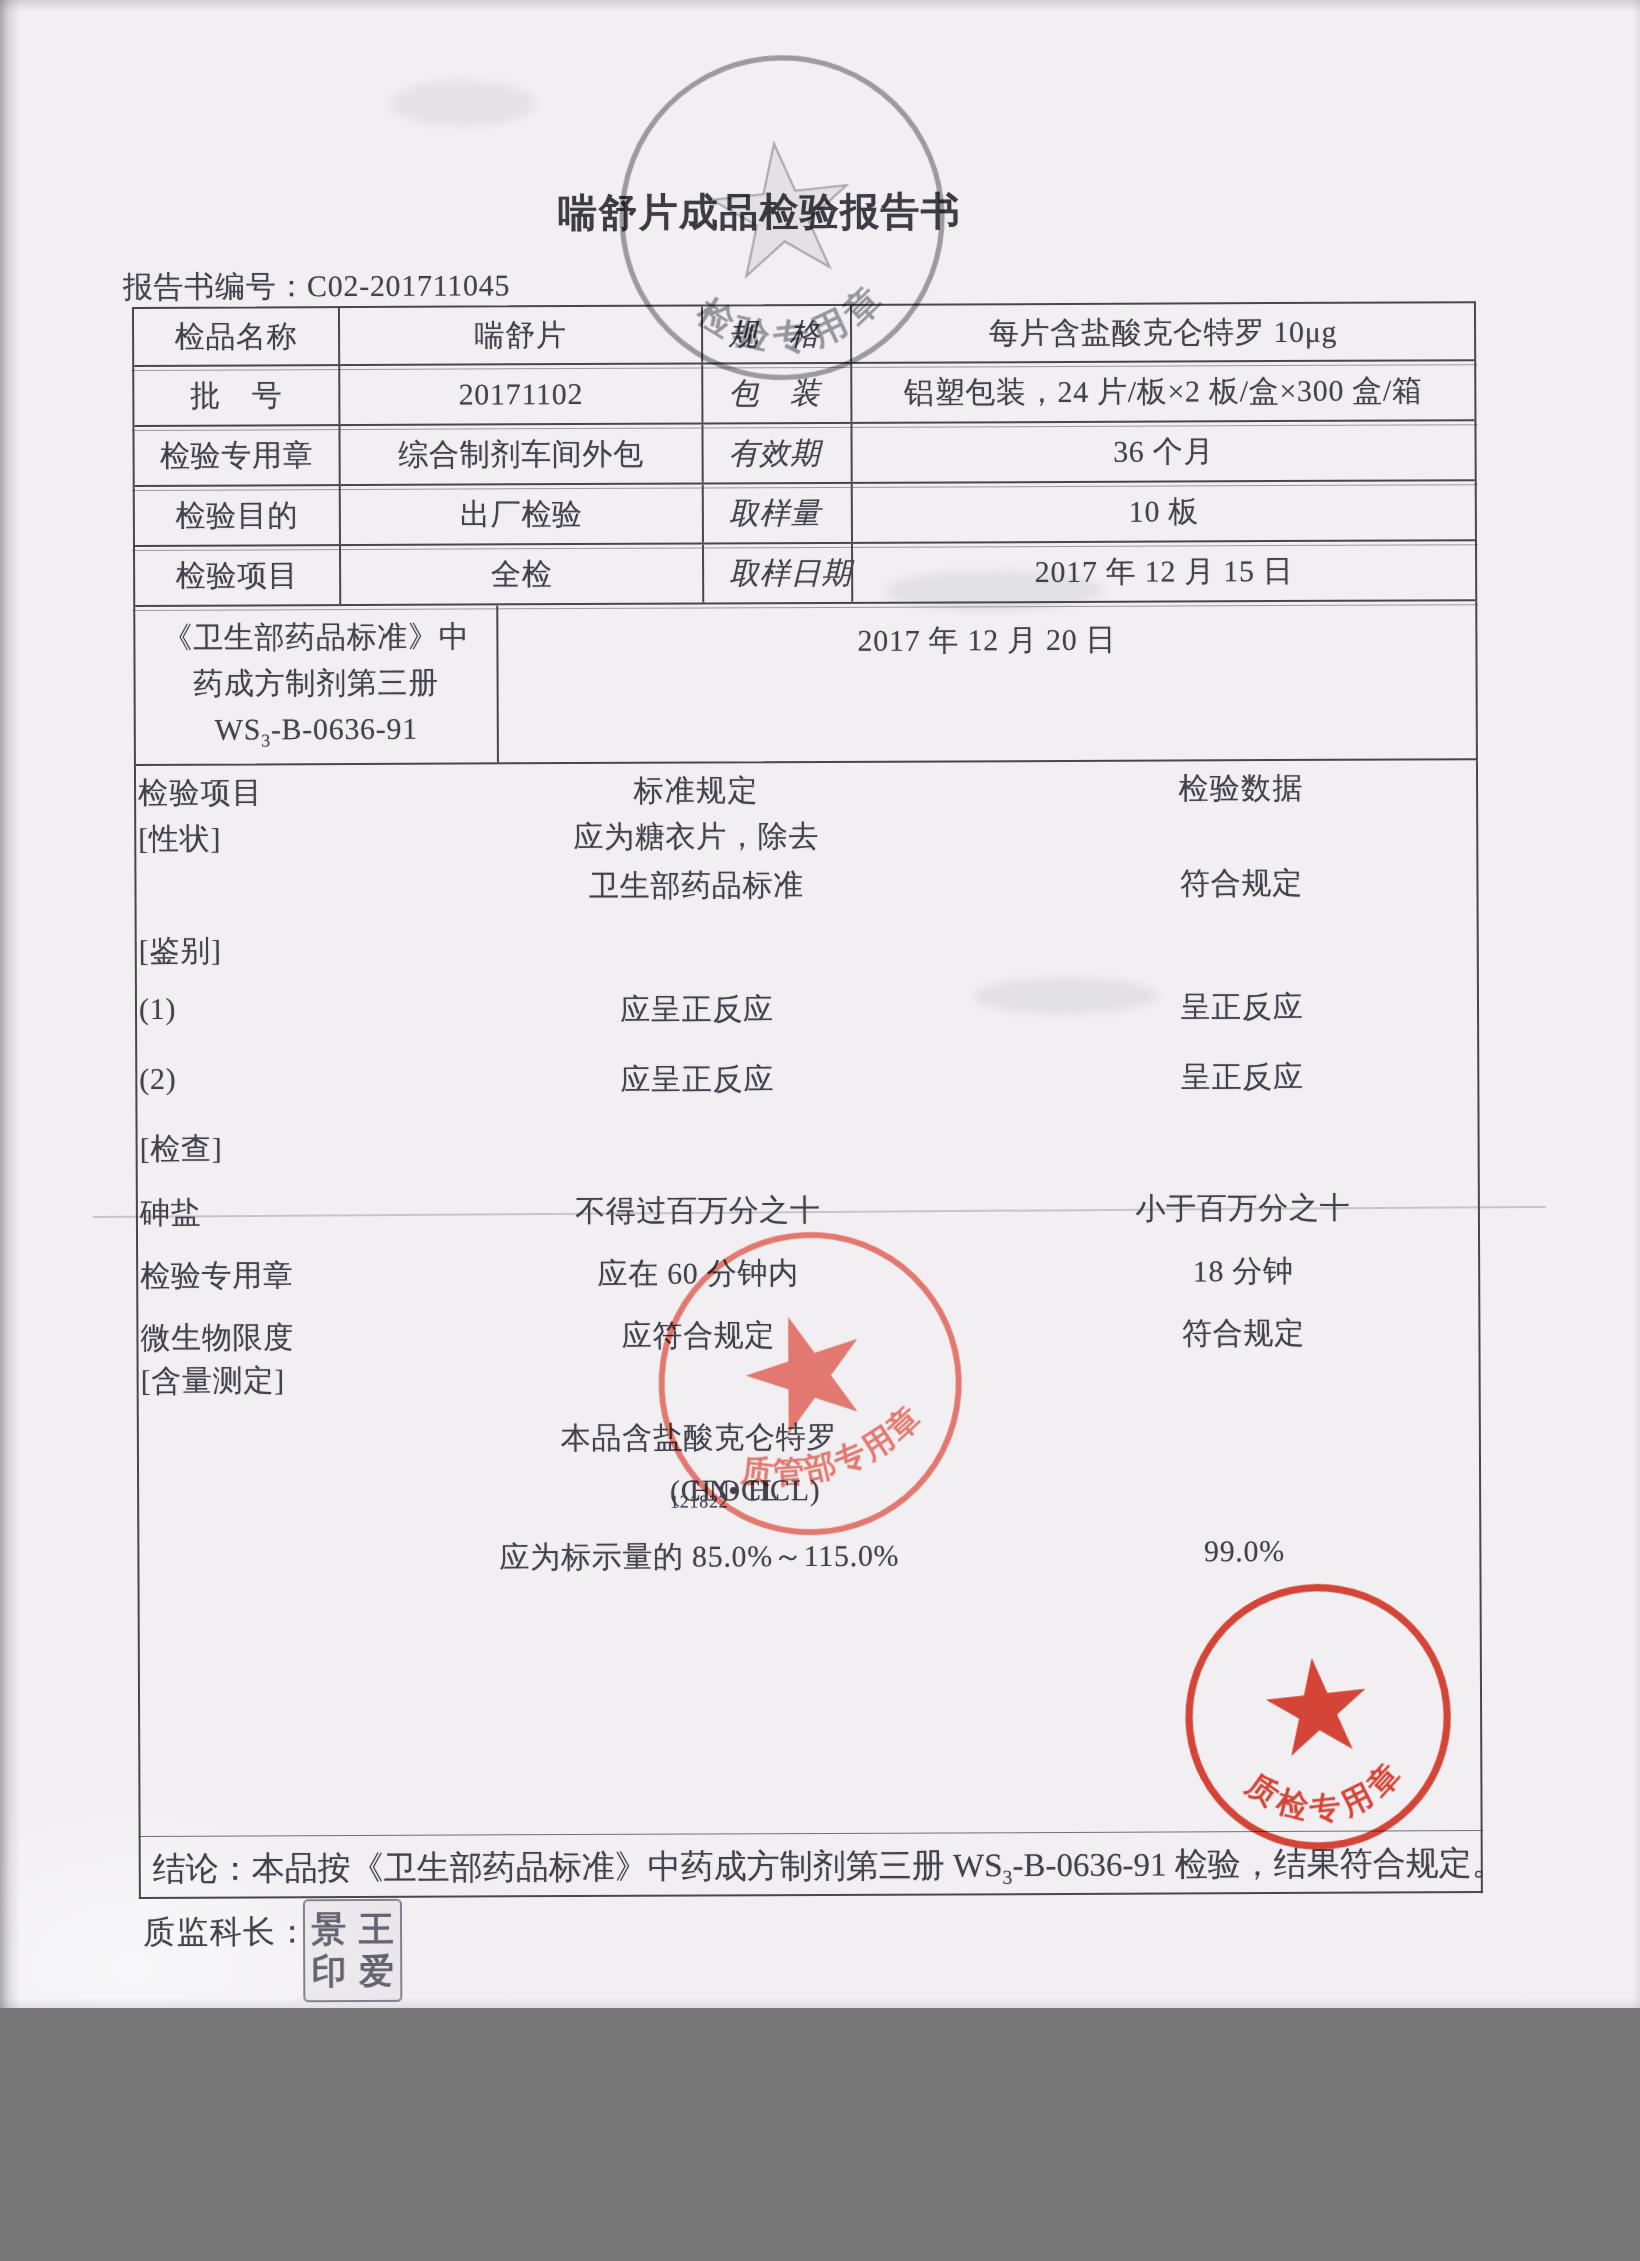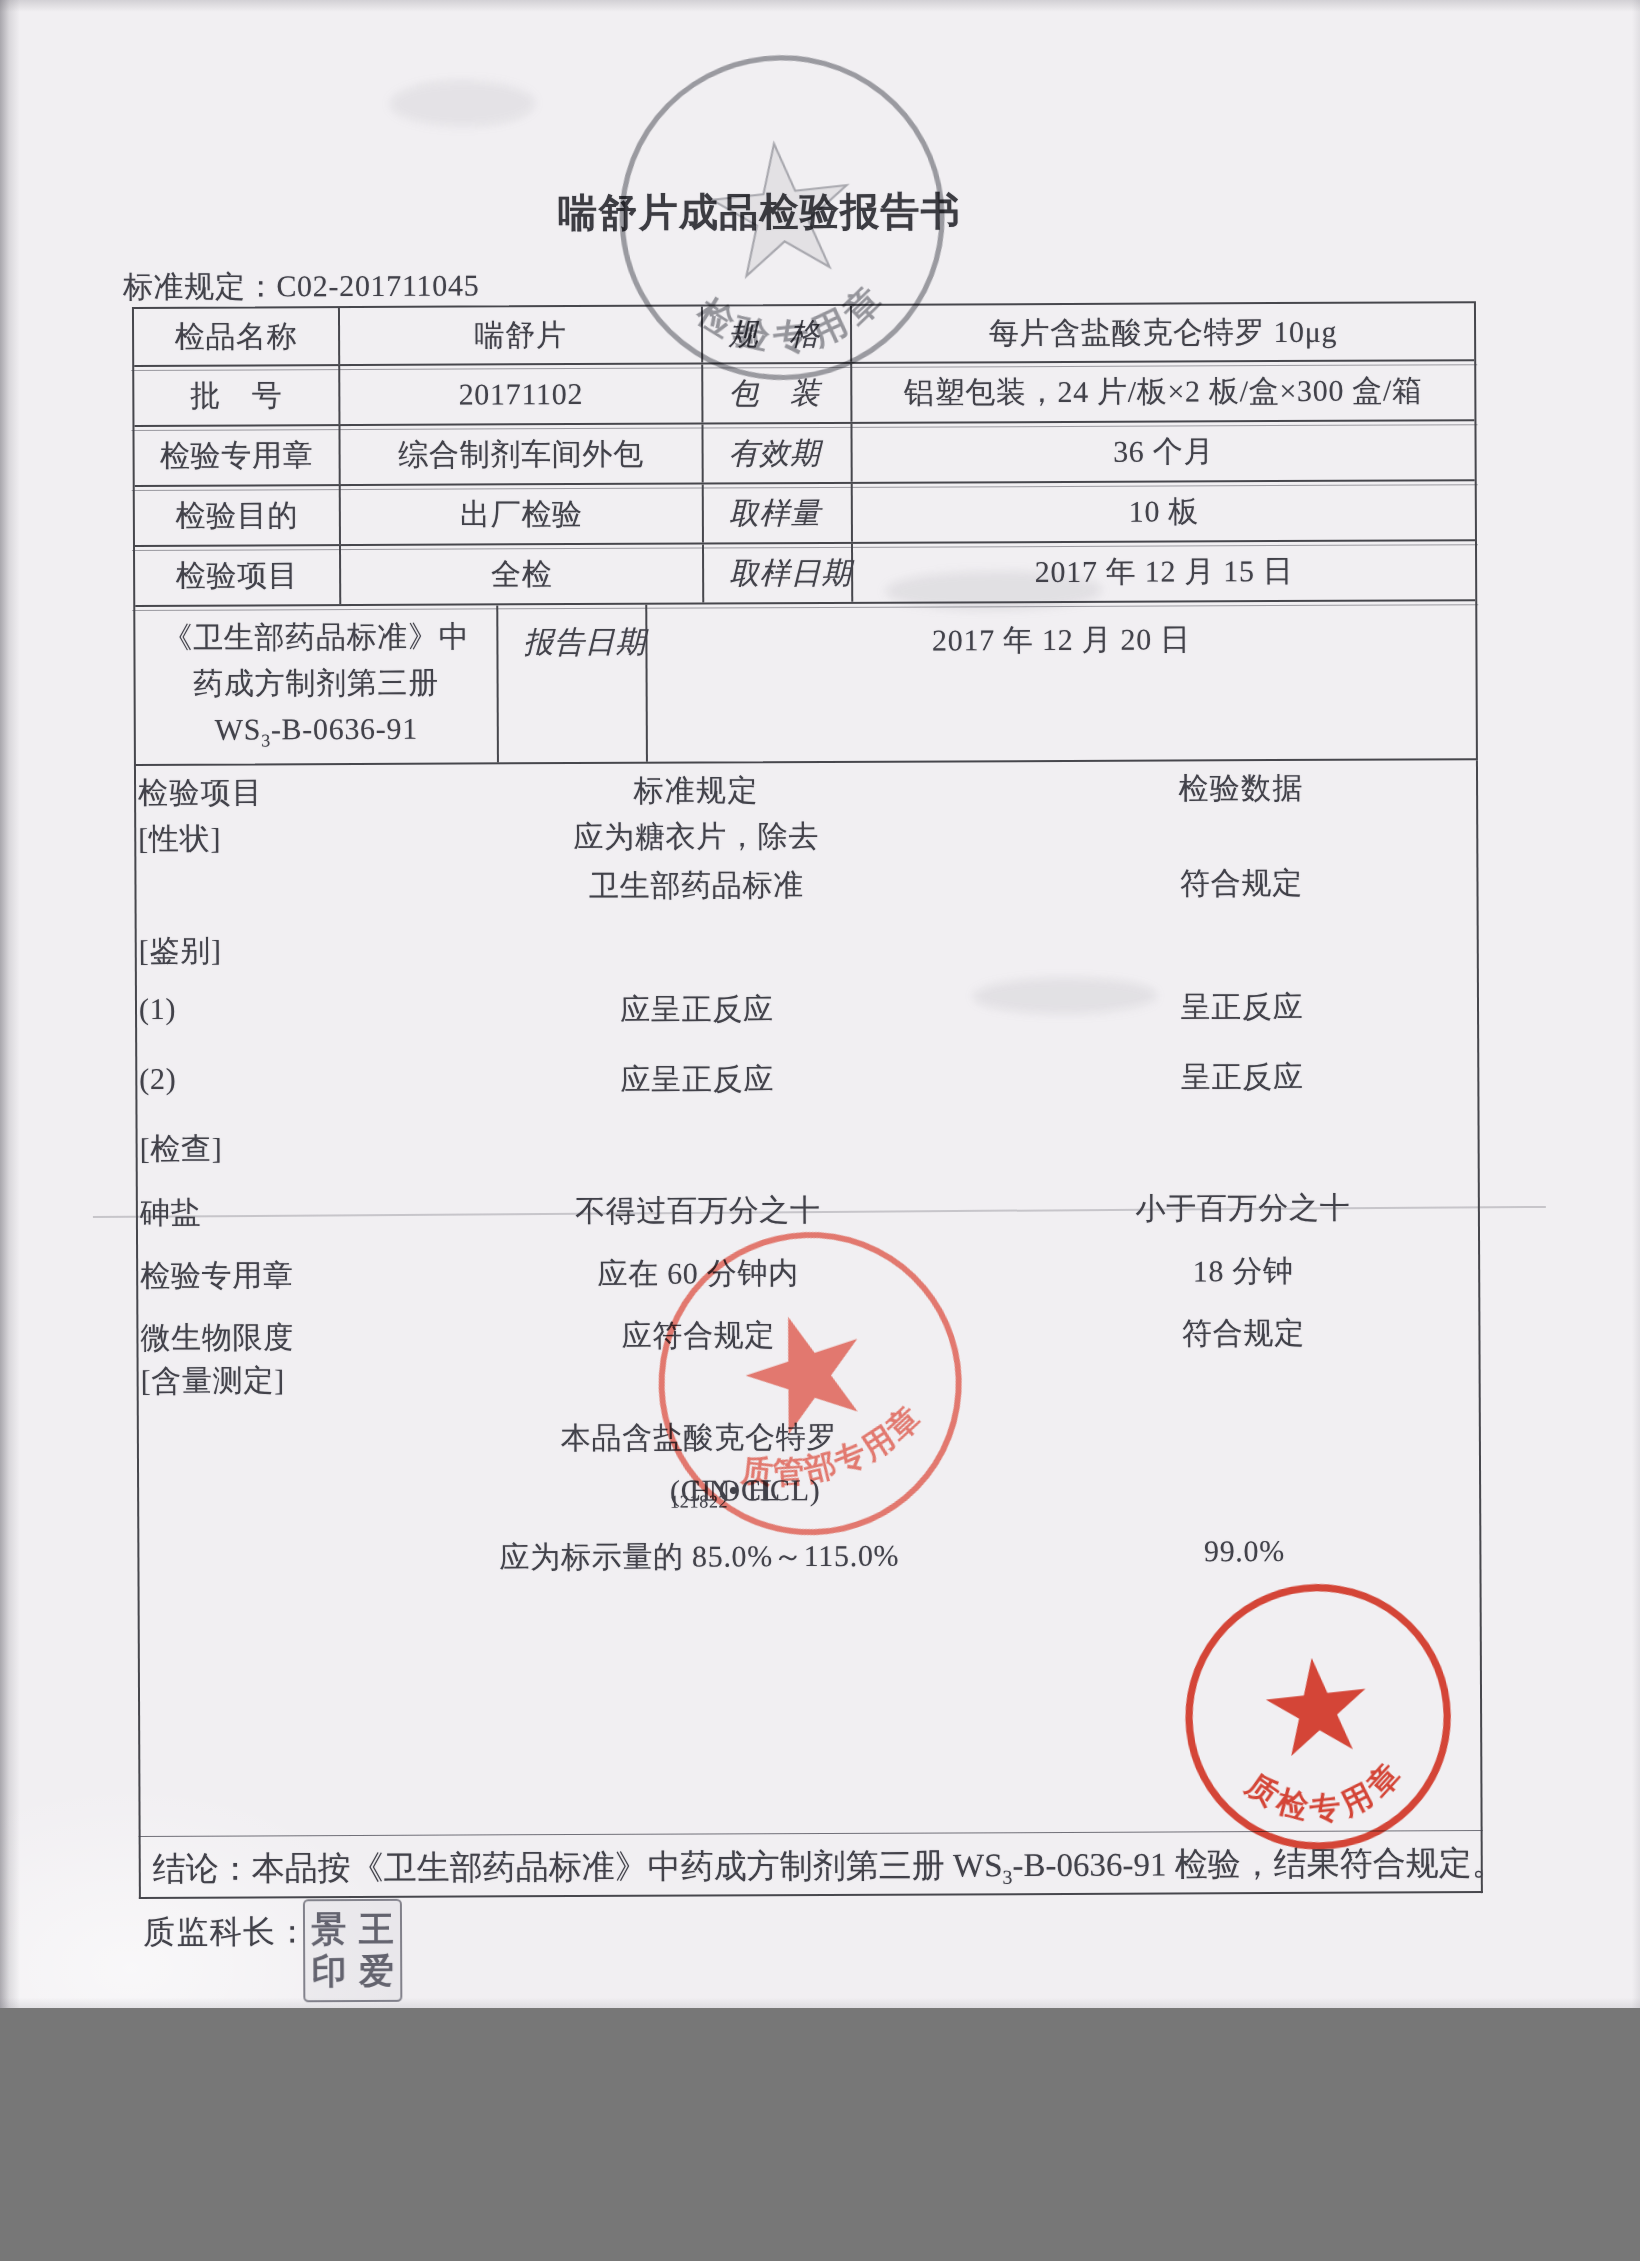--- a/index.html
+++ b/index.html
@@ -108,21 +108,21 @@
 <div class="page">
   <div class="content">
 
     <div class="streak"></div>
     <div class="smudge sm1"></div>
     <div class="smudge sm2"></div>
     <div class="smudge sm3"></div>
 
     <div class="doc-title txt">喘舒片成品检验报告书</div>
     <div class="report-no txt">
-      <span>标准规定：</span><span>C02-201711045</span>
+      <span>报告书编号：</span><span>C02-201711045</span>
     </div>
 
     <div class="info-table">
       <div class="irow r1">
         <div class="cell c1 txt">检品名称</div>
         <div class="cell c2 txt">喘舒片</div>
         <div class="cell c3 txt">规　格</div>
         <div class="cell c4 txt">每片含盐酸克仑特罗 10μg</div>
       </div>
       <div class="irow rm">
@@ -148,21 +148,20 @@
         <div class="cell c2 txt">全检</div>
         <div class="cell c3 txt">取样日期</div>
         <div class="cell c4 txt">2017 年 12 月 15 日</div>
       </div>
       <div class="irow last">
         <div class="cell c2 mline txt">
           <span>《卫生部药品标准》中</span>
           <span>药成方制剂第三册</span>
           <span><span>WS</span><sub>3</sub><span>-B-0636-91</span></span>
         </div>
-        <div class="cell c3 top txt">报告日期</div>
         <div class="cell c4 top txt">2017 年 12 月 20 日</div>
       </div>
     </div>
 
     <div class="results-box"></div>
     <div class="sep"></div>
 
     <div class="rline rhead" style="top:770px">
       <span class="ritem txt">检验项目</span>
       <span class="rstd txt">标准规定</span>

